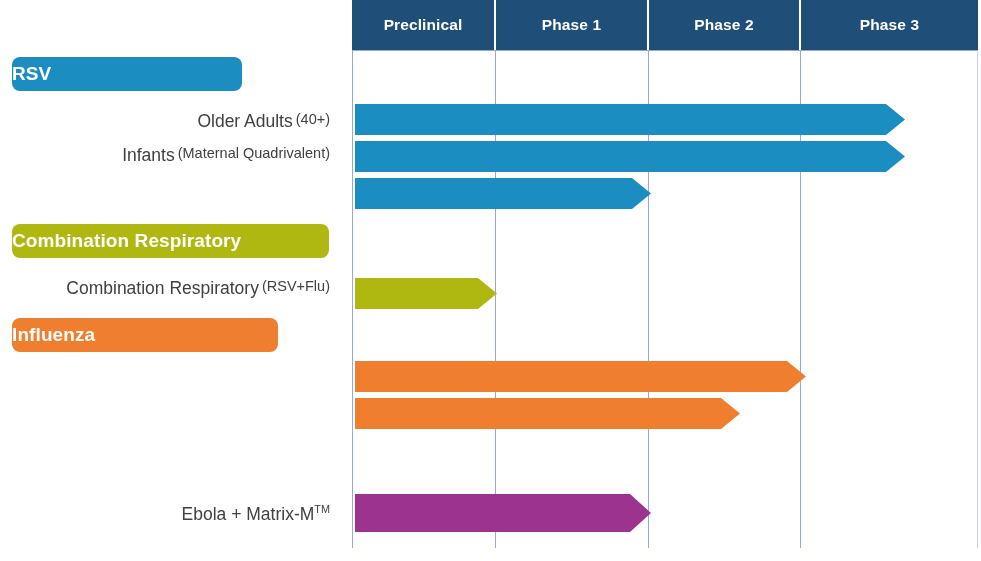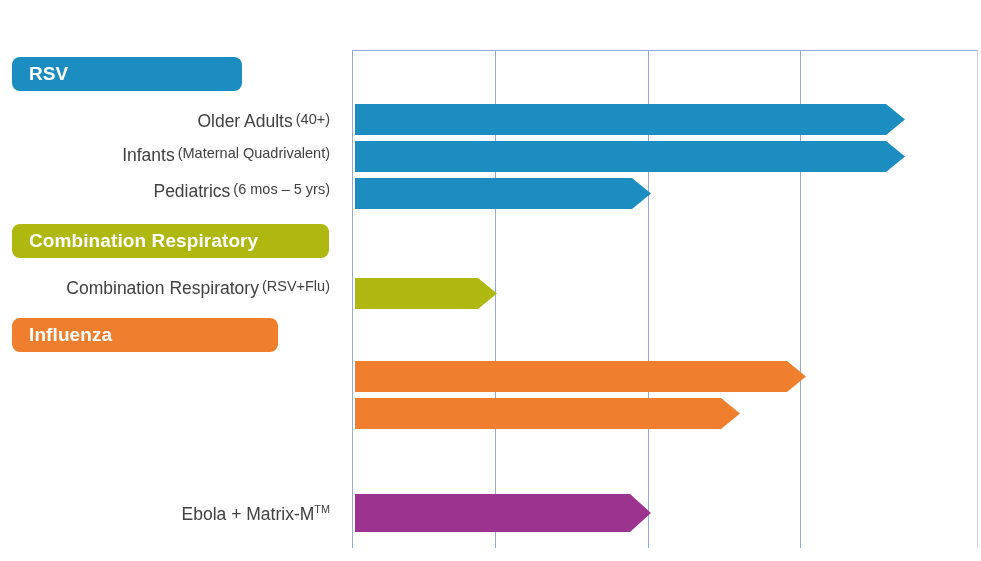--- a/index.html
+++ b/index.html
@@ -78,21 +78,21 @@
   .cat-pill {
     position: absolute;
     left: 12px;
     height: 34px;
     border-radius: 8px;
     display: flex;
     align-items: center;
     color: #ffffff;
     font-weight: bold;
     font-size: 19px;
-    padding-left: 17px;
+    padding-left: 0;
     box-sizing: border-box;
     letter-spacing: .1px;
   }
 
   .prog-label {
     position: absolute;
     right: 22px;
     height: 26px;
     display: flex;
     align-items: flex-start;
@@ -118,20 +118,26 @@
   }
   .arrow svg { display: block; }
 </style>
 </head>
 <body>
 
 <div id="pipeline-root">
 
   <div class="grid-area">
 
+    <div class="phase-header-row">
+      <div class="phase-header" style="width:144px">Preclinical</div>
+      <div class="phase-header" style="width:153px">Phase 1</div>
+      <div class="phase-header" style="width:152px">Phase 2</div>
+      <div class="phase-header" style="width:177px">Phase 3</div>
+    </div>
 
     <div class="grid-body">
       <div class="grid-col first" style="width:144px"></div>
       <div class="grid-col" style="width:153px"></div>
       <div class="grid-col" style="width:152px"></div>
       <div class="grid-col last" style="width:177px"></div>
     </div>
   </div>
 
   <div class="labels-area">
@@ -143,24 +149,20 @@
     <div class="prog-label" style="top:111px">
       <span>Older Adults</span>
       <span class="sub">(40+)</span>
     </div>
 
     <div class="prog-label" style="top:145px">
       <span>Infants</span>
       <span class="sub">(Maternal Quadrivalent)</span>
     </div>
 
-    <div class="prog-label" style="top:181px">
-      <span>Pediatrics</span>
-      <span class="sub">(6 mos – 5 yrs)</span>
-    </div>
 
     <div class="cat-pill" style="top:224px; width:317px; background:#AFB811;">
       <span>Combination Respiratory</span>
     </div>
 
     <div class="prog-label" style="top:278px">
       <span>Combination Respiratory</span>
       <span class="sub">(RSV+Flu)</span>
     </div>
 

